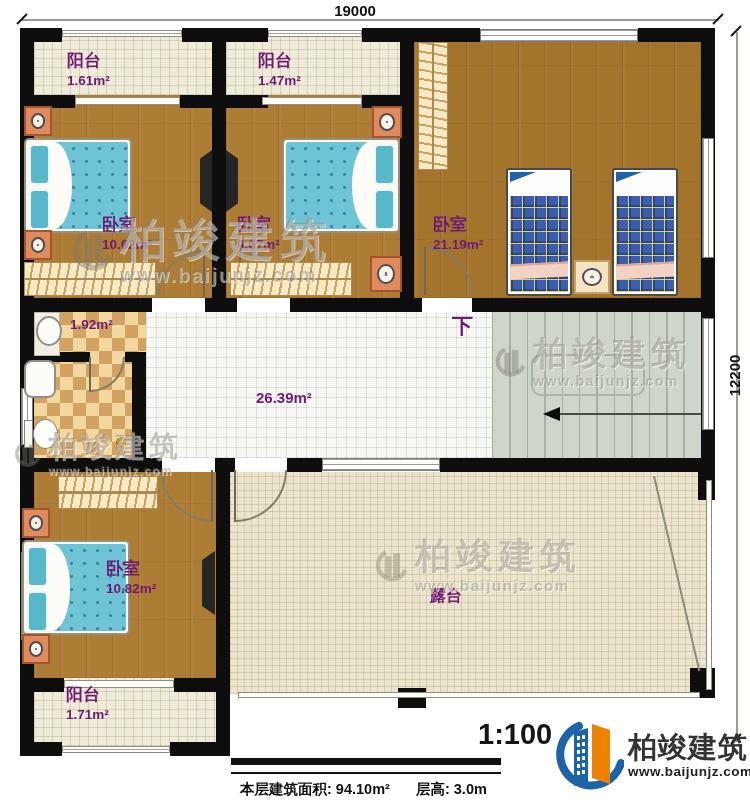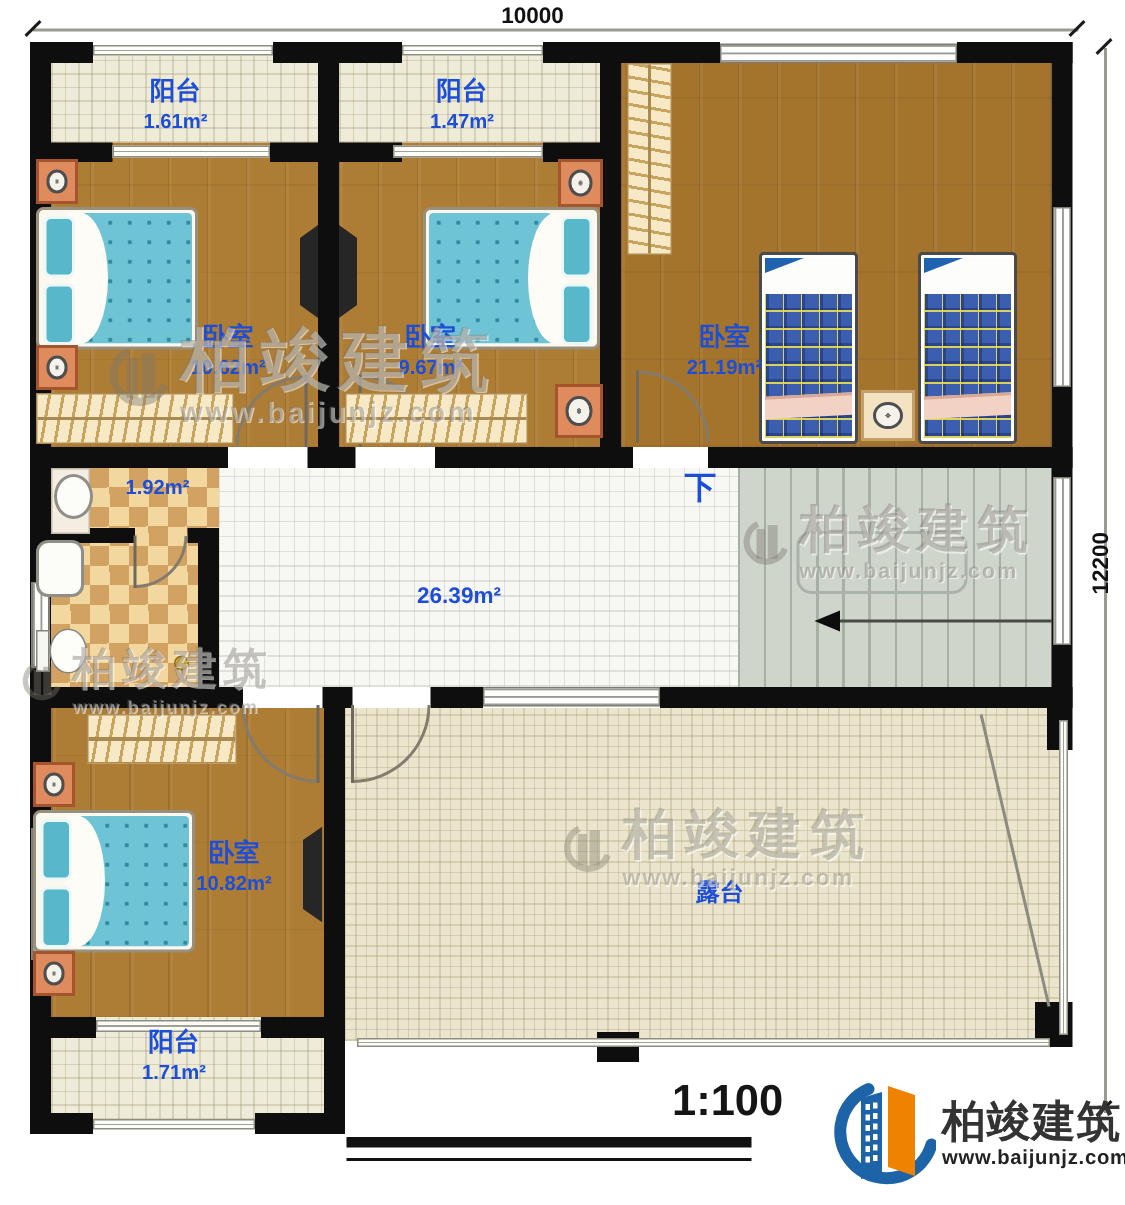--- a/index.html
+++ b/index.html
@@ -28,21 +28,21 @@
     repeating-linear-gradient(0deg,rgba(185,185,178,.38) 0 1px,transparent 1px 10px),
     repeating-linear-gradient(90deg,rgba(185,185,178,.38) 0 1px,transparent 1px 10px);}
   .grid-terr{background-color:#ebe5cd;background-image:
     repeating-linear-gradient(0deg,rgba(160,150,110,.30) 0 1px,transparent 1px 7px),
     repeating-linear-gradient(90deg,rgba(160,150,110,.30) 0 1px,transparent 1px 7px);}
   .checker{background-color:#e7c07e;background-image:repeating-conic-gradient(#f2d79e 0% 25%,#d2a263 0% 50%);
     background-size:26px 26px;}
   .stairs{background-color:#cfd5cb;background-image:
     repeating-linear-gradient(90deg,#a7b0a5 0 1.5px,transparent 1.5px 17.4px);}
   
-  .room-label{position:absolute;text-align:center;line-height:1.3;color:#1d4ed8;}
+  .room-label{position:absolute;text-align:left;line-height:1.3;color:#701a75;}
   .rn{font-size:17px;font-weight:700;}
   .ra{font-size:13.5px;font-weight:700;}
   
   .bedframe{position:absolute;background:#fbf8ef;border:2px solid #97907d;border-radius:5px;box-sizing:border-box;}
   .mattress{position:absolute;background-color:#6ec3d4;border-radius:3px;
     background-image:radial-gradient(circle,#2e8aa0 1.3px,transparent 1.6px);background-size:13px 13px;}
   .sheet{position:absolute;background:#fdfcf6;border-radius:0 70% 70% 0/0 50% 50% 0;}
   .sheet-r{border-radius:70% 0 0 70%/50% 0 0 50%;}
   .pillow{position:absolute;background:#57b7cb;border:2px solid #ecf7f8;border-radius:5px;box-sizing:border-box;}
   .nstand{position:absolute;background:#e08b5e;border:2px solid #a4552e;box-sizing:border-box;
@@ -88,21 +88,21 @@
   .tick{position:absolute;width:14px;height:2px;background:#1a1a1a;transform:rotate(-45deg);}
   .dimlabel{position:absolute;font-size:15px;font-weight:700;color:#111;text-align:center;}
   
   .wm{position:absolute;display:flex;align-items:center;gap:8px;color:rgba(124,120,110,.42);
     text-shadow:1px 1px 0 rgba(255,255,255,.55);white-space:nowrap;}
   .wm-name{font-weight:800;letter-spacing:.16em;line-height:1;}
   .wm-url{font-size:.42em;font-weight:700;letter-spacing:.10em;margin-top:3px;}
   .wm-sw{flex:none;}
   
   .title-main{position:absolute;font-size:43px;font-weight:700;letter-spacing:4px;color:#151515;}
-  .title-scale{position:absolute;font-size:29px;font-weight:600;color:#151515;}
+  .title-scale{position:absolute;font-size:29px;font-weight:600;color:#151515;margin-left:30px;}
   .bar{position:absolute;background:#111;}
   .info{position:absolute;font-size:14.5px;font-weight:700;color:#111;}
   .brand-name{position:absolute;font-size:29px;font-weight:900;letter-spacing:1px;color:#333;}
   .brand-url{position:absolute;font-size:13.5px;font-weight:800;letter-spacing:.5px;color:#222;}
 </style>
 </head>
 <body>
 
 <div class="canvas">
 
@@ -335,29 +335,34 @@
       </svg>
     <div>
         <div class="wm-name">柏竣建筑</div>
          <div class="wm-url">www.baijunjz.com</div>
       </div>
   </div>
 
   <div class="dim" style="left:22px;top:19px;width:697px;height:1.5px;"></div>
   <div class="tick" style="left:15px;top:18px;"></div>
   <div class="tick" style="left:711px;top:18px;"></div>
-  <div class="dimlabel" style="left:322px;top:2px;width:66px;">10000</div>
+  <div class="dimlabel" style="left:322px;top:2px;width:66px;">19000</div>
   <div class="dim" style="left:736px;top:32px;width:1.5px;height:710px;"></div>
   <div class="tick" style="left:729px;top:30px;"></div>
   <div class="tick" style="left:729px;top:738px;"></div>
   <div class="dimlabel" style="left:702px;top:367px;width:64px;transform:rotate(-90deg);">12200</div>
 
   <div class="title-scale" style="left:448px;top:718px;">1:100</div>
   <div class="bar" style="left:231px;top:758px;width:270px;height:7px;"></div>
   <div class="bar" style="left:231px;top:772px;width:270px;height:2px;"></div>
+  <div class="info" style="left:240px;top:780px;">
+    <span>本层建筑面积: 94.10m²</span>
+    <span style="display:inline-block;width:18px;"></span>
+    <span>层高: 3.0m</span>
+  </div>
 
   <svg style="position:absolute;left:546px;top:716px;" width="78" height="82" viewBox="0 0 78 82">
     <path d="M33 10 A31 31 0 1 0 75 47" fill="none" stroke="#1c63a8" stroke-width="8" stroke-linecap="round"></path>
     <polygon points="46,8 64,14 64,68 46,62" fill="#ef8200"></polygon>
     <polygon points="28,16 42,12 42,66 28,70" fill="#1c63a8"></polygon>
     <g fill="#ffffff">
       <rect x="31" y="20" width="3" height="4"></rect>
         <rect x="36" y="19" width="3" height="4"></rect>
       <rect x="31" y="27" width="3" height="4"></rect>
         <rect x="36" y="26" width="3" height="4"></rect>

